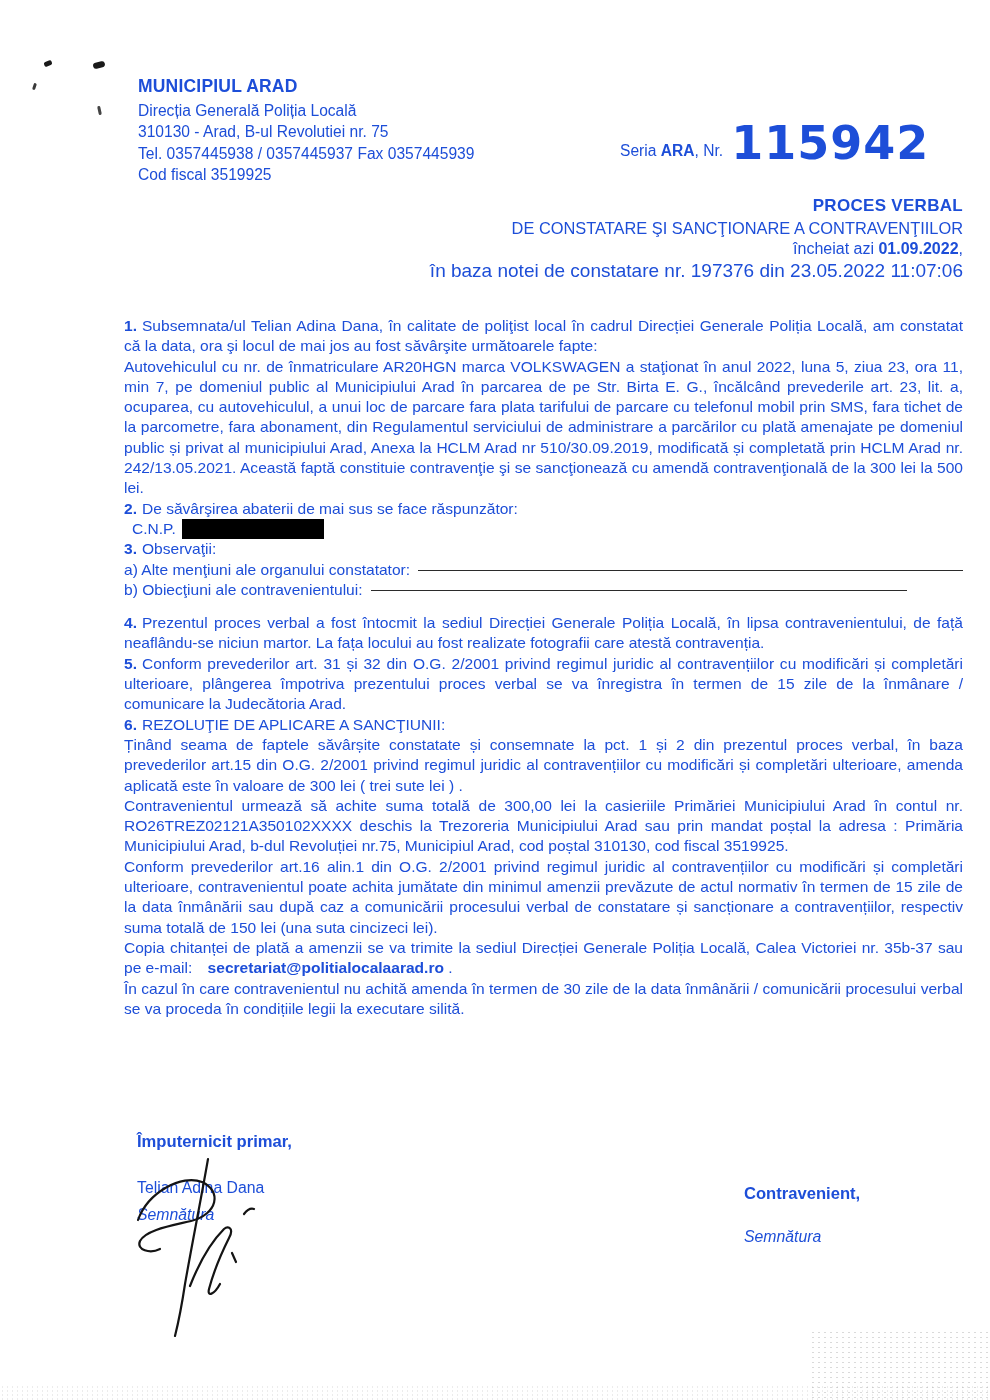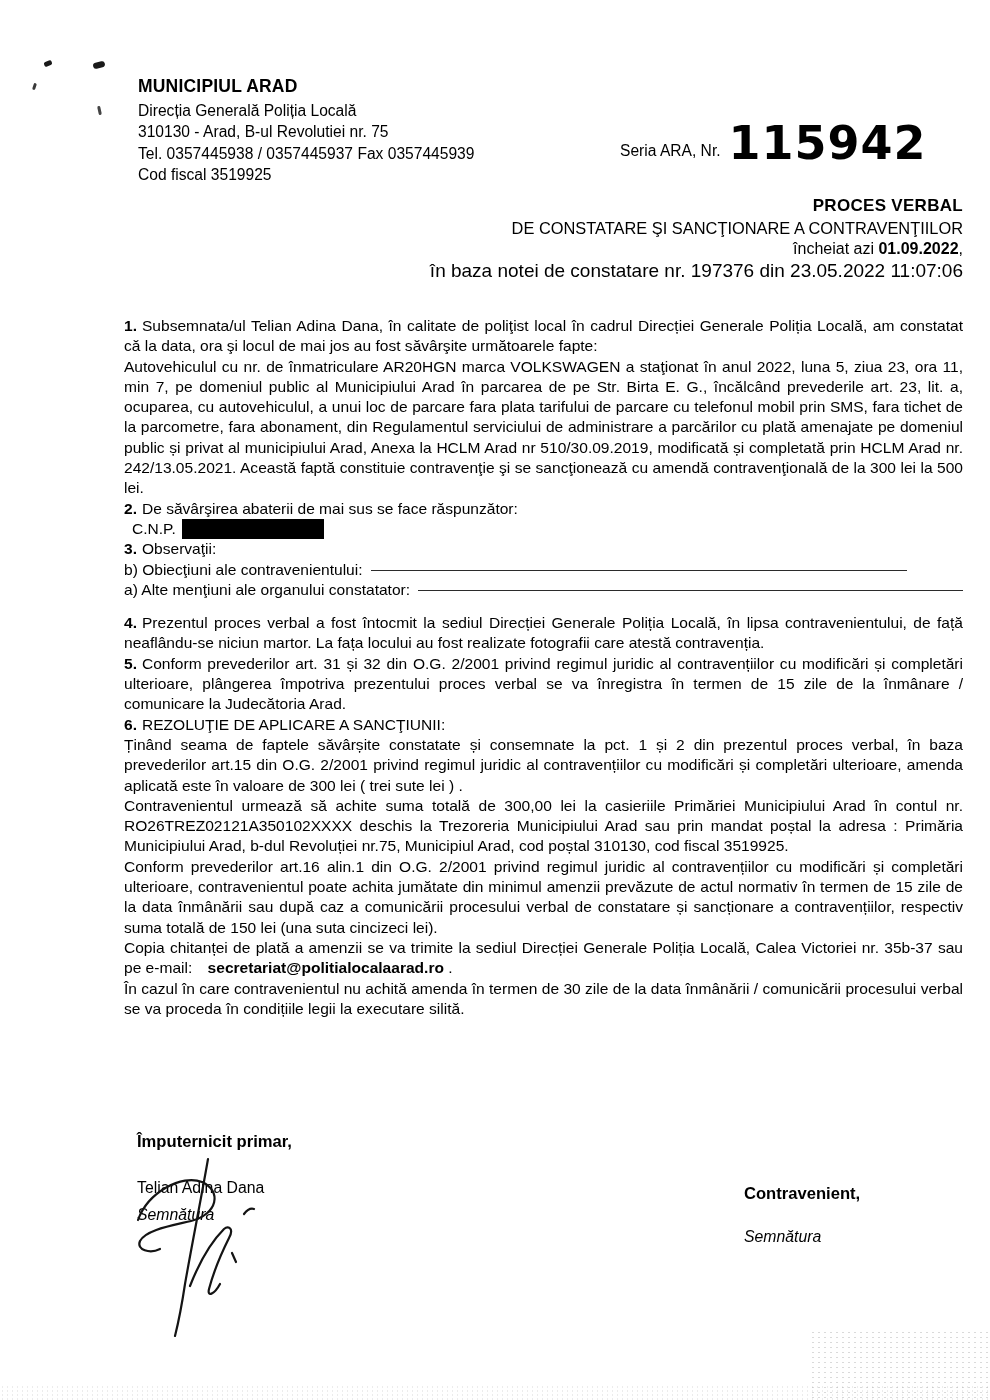--- a/index.html
+++ b/index.html
@@ -1,33 +1,33 @@
 <!DOCTYPE html>
 <html><head>
 <meta charset="utf-8">
 <style>
   html,body{margin:0;padding:0;background:#ffffff;}
   .page{
     position:relative;
     width:990px;height:1400px;
     background:#ffffff;
     font-family:"Liberation Sans","DejaVu Sans",sans-serif;
-    color:#000000;
+    color:#1d4ed8;
     overflow:hidden;
   }
   
   .hdr-org{position:absolute;left:138px;top:76px;width:520px;}
   .hdr-org .org-name{font-size:17.5px;font-weight:bold;letter-spacing:.2px;margin:0 0 3px 0;}
   .hdr-org .hdr-line{font-size:15.6px;line-height:21.4px;margin:0;}
   .seria-row{
     position:absolute;left:620px;top:122px;
     display:flex;align-items:flex-end;white-space:nowrap;
   }
   .seria-label{font-size:15.6px;padding-bottom:6px;}
-  .seria-label b{font-weight:normal;}
+  .seria-label b{font-weight:bold;}
   .seria-number{font-family:"DejaVu Sans",sans-serif;font-size:46px;font-weight:bold;line-height:0.95;letter-spacing:1px;margin-left:8px;}
   
   .title-block{position:absolute;left:124px;top:196px;width:839px;text-align:right;}
   .title-block .t1{font-size:17px;font-weight:bold;margin:0 0 3px 0;letter-spacing:.3px;}
   .title-block .t2{font-size:16.4px;margin:0 0 2px 0;}
   .title-block .t3{font-size:16px;margin:0 0 2px 0;}
   .title-block .t4{font-size:19px;margin:0;}
   
   .body{
     position:absolute;left:124px;top:316px;width:839px;
@@ -103,26 +103,26 @@
 
   <div class="body">
 
     <p><b class="num">1.</b><span>Subsemnata/ul Telian Adina Dana, în calitate de poliţist local în cadrul Direcției Generale Poliția Locală, am constatat că la data, ora şi locul de mai jos au fost săvârşite următoarele fapte:</span></p>
     <p>Autovehiculul cu nr. de înmatriculare AR20HGN marca VOLKSWAGEN a staţionat în anul 2022, luna 5, ziua 23, ora 11, min 7, pe domeniul public al Municipiului Arad în parcarea de pe Str. Birta E. G., încălcând prevederile art. 23, lit. a, ocuparea, cu autovehiculul, a unui loc de parcare fara plata tarifului de parcare cu telefonul mobil prin SMS, fara tichet de la parcometre, fara abonament, din Regulamentul serviciului de administrare a parcărilor cu plată amenajate pe domeniul public și privat al municipiului Arad, Anexa la HCLM Arad nr 510/30.09.2019, modificată și completată prin HCLM Arad nr. 242/13.05.2021. Această faptă constituie contravenţie şi se sancţionează cu amendă contravenţională de la 300 lei la 500 lei.</p>
 
     <p><b class="num">2.</b><span>De săvârşirea abaterii de mai sus se face răspunzător:</span></p>
     <p class="cnp-line"><span>C.N.P.</span><span class="redact w-cnp"></span></p>
 
     <p><b class="num">3.</b><span>Observaţii:</span></p>
+    <p class="obs-row">
+        <span>a) Alte menţiuni ale organului constatator:</span>
+        <span class="fill-line"></span>
+      </p>
     <p class="obs-row short">
         <span>b) Obiecţiuni ale contravenientului:</span>
-        <span class="fill-line"></span>
-      </p>
-    <p class="obs-row">
-        <span>a) Alte menţiuni ale organului constatator:</span>
         <span class="fill-line"></span>
       </p>
 
     <p class="gap-top"><b class="num">4.</b><span>Prezentul proces verbal a fost întocmit la sediul Direcției Generale Poliția Locală, în lipsa contravenientului, de față neaflându-se niciun martor. La fața locului au fost realizate fotografii care atestă contravenția.</span></p>
     <p><b class="num">5.</b><span>Conform prevederilor art. 31 și 32 din O.G. 2/2001 privind regimul juridic al contravențiilor cu modificări și completări ulterioare, plângerea împotriva prezentului proces verbal se va înregistra în termen de 15 zile de la înmânare / comunicare la Judecătoria Arad.</span></p>
     <p><b class="num">6.</b><span>REZOLUŢIE DE APLICARE A SANCŢIUNII:</span></p>
 
     <p>Ținând seama de faptele săvârșite constatate și consemnate la pct. 1 și 2 din prezentul proces verbal, în baza prevederilor art.15 din O.G. 2/2001 privind regimul juridic al contravențiilor cu modificări și completări ulterioare, amenda aplicată este în valoare de 300 lei ( trei sute lei ) .</p>
     <p>Contravenientul urmează să achite suma totală de 300,00 lei la casieriile Primăriei Municipiului Arad în contul nr. RO26TREZ02121A350102XXXX deschis la Trezoreria Municipiului Arad sau prin mandat poștal la adresa : Primăria Municipiului Arad, b-dul Revoluției nr.75, Municipiul Arad, cod poștal 310130, cod fiscal 3519925.</p>
     <p>Conform prevederilor art.16 alin.1 din O.G. 2/2001 privind regimul juridic al contravențiilor cu modificări și completări ulterioare, contravenientul poate achita jumătate din minimul amenzii prevăzute de actul normativ în termen de 15 zile de la data înmânării sau după caz a comunicării procesului verbal de constatare și sancționare a contravențiilor, respectiv suma totală de 150 lei (una suta cincizeci lei).</p>

